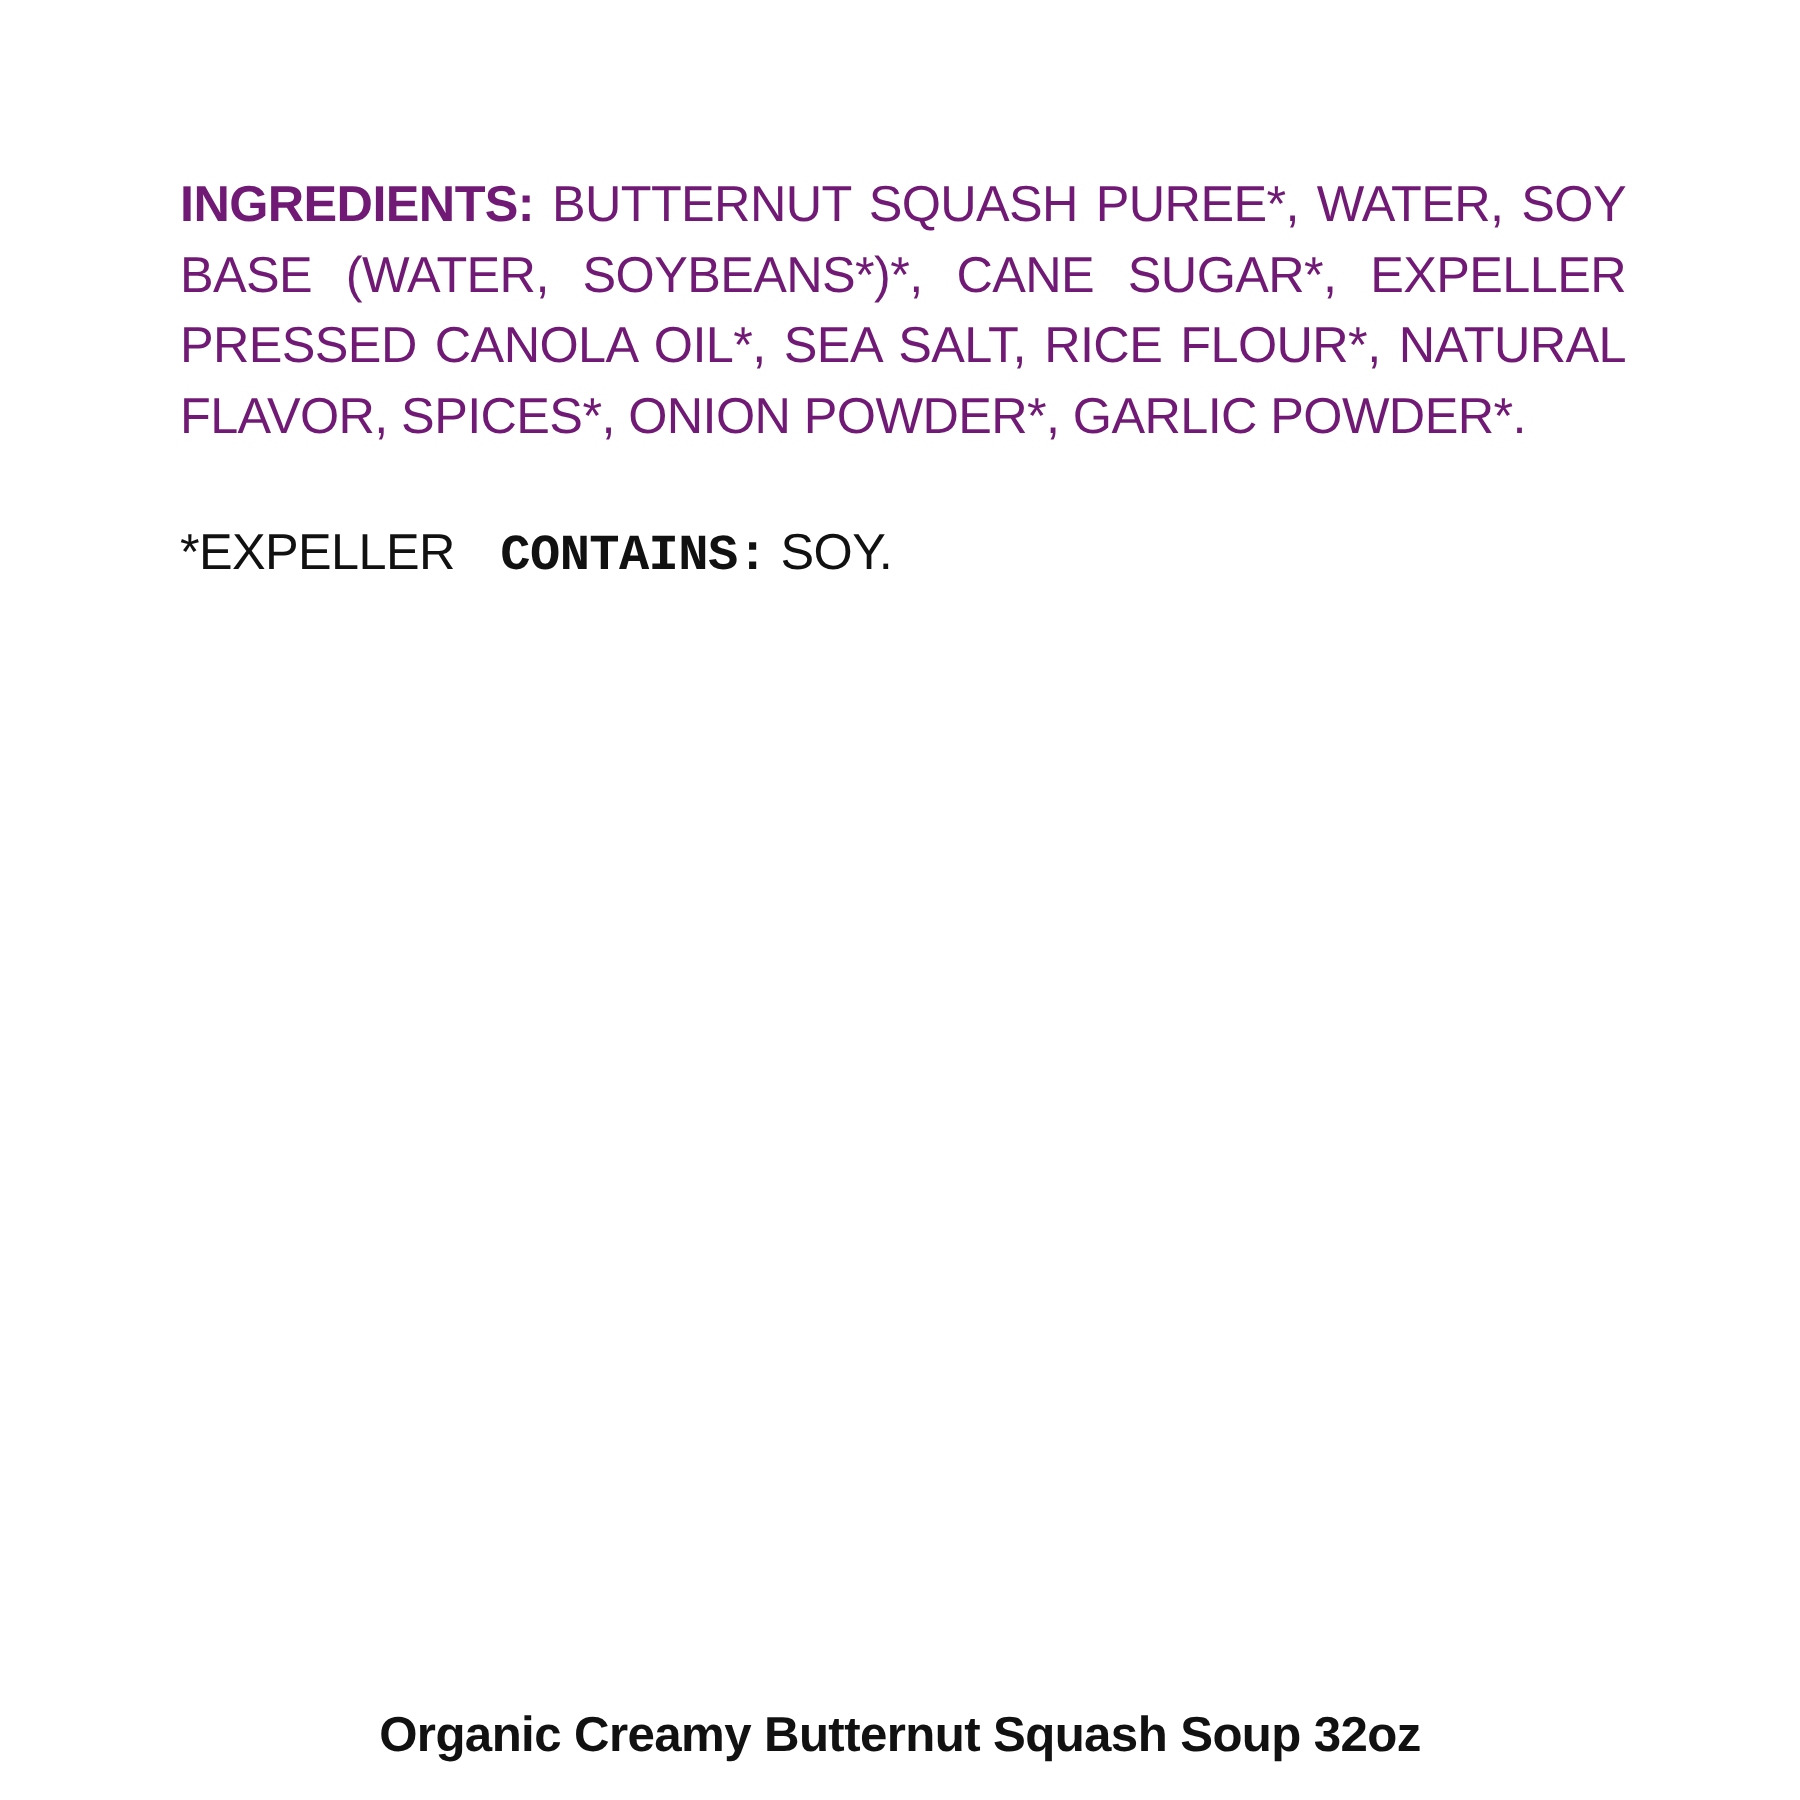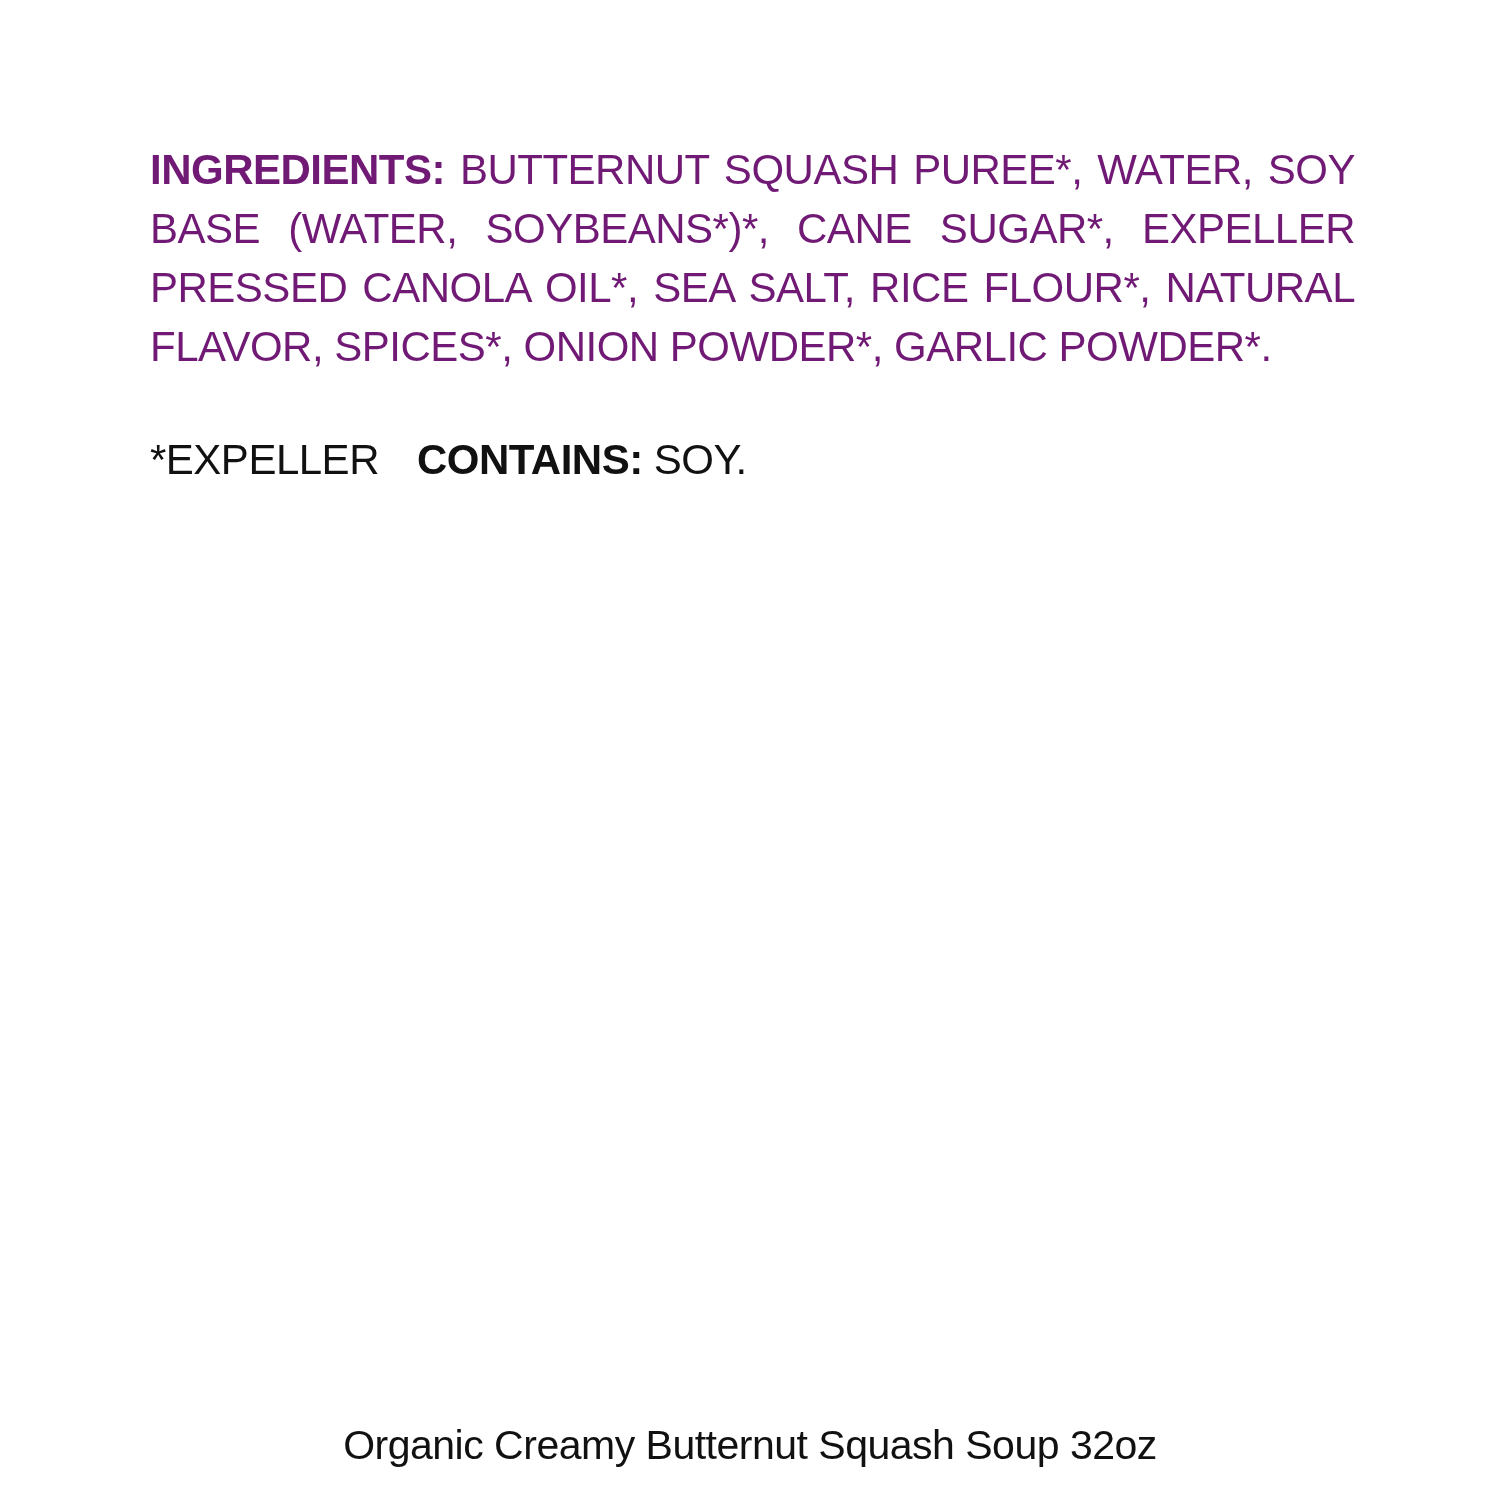--- a/index.html
+++ b/index.html
@@ -40,29 +40,30 @@
     width: 1205px;
     margin: 0;
     font-size: 42px;
     line-height: 59px;
     letter-spacing: -0.5px;
     white-space: nowrap;
     color: #111111;
   }
   .contains-line .contains-bold {
     margin-left: 38px;
+    font-family: Liberation Mono, monospace;
   }
   .footer-title {
     position: absolute;
     left: 0;
     top: 1422px;
     width: 1500px;
     text-align: center;
     font-size: 41px;
-    font-weight: 400;
+    font-weight: 700;
     letter-spacing: -0.5px;
     color: #111111;
   }
 </style>
 </head>
 <body>
 
 <div class="page">
 
   <p class="ingredients"><strong>INGREDIENTS:</strong><span> BUTTERNUT SQUASH PUREE*, WATER, SOY BASE (WATER, SOYBEANS*)*, CANE SUGAR*, EXPELLER PRESSED CANOLA OIL*, SEA SALT, RICE FLOUR*, NATURAL FLAVOR, SPICES*, ONION POWDER*, GARLIC POWDER*.</span></p>

